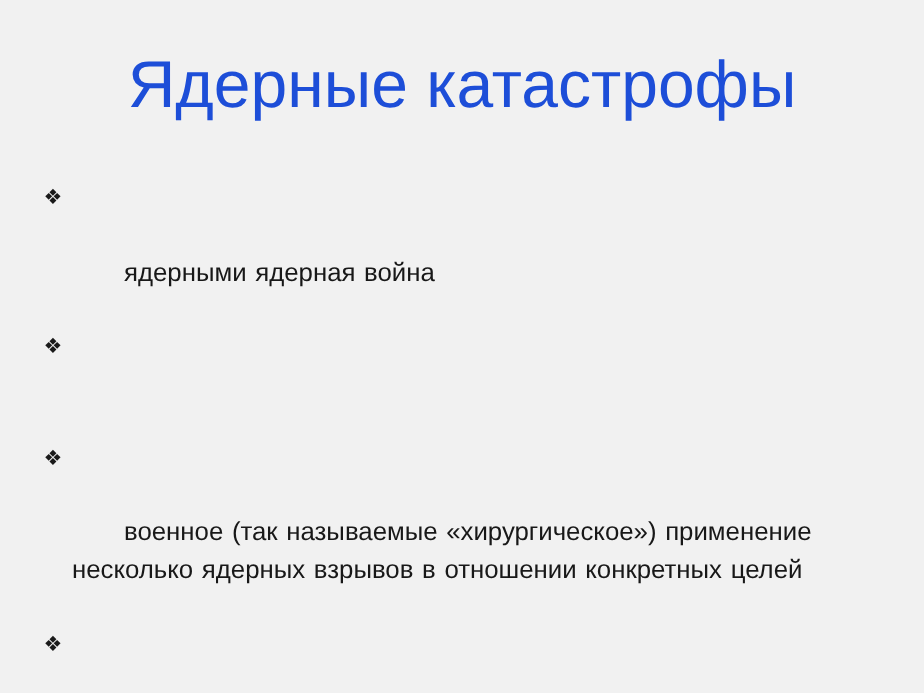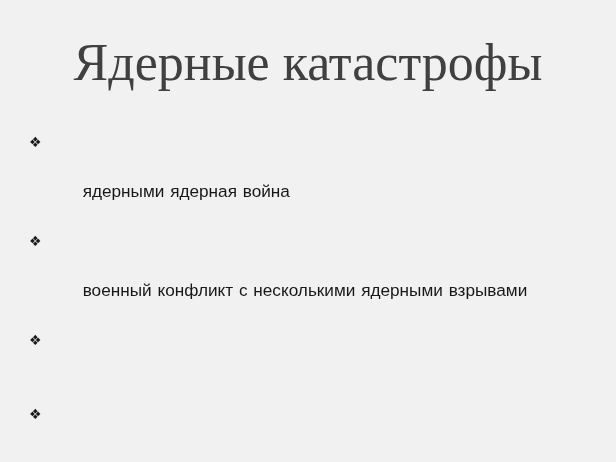--- a/index.html
+++ b/index.html
@@ -15,23 +15,23 @@
   }
   .slide {
     position: relative;
     width: 616px;
     height: 462px;
     background: #f1f1f1;
     box-sizing: border-box;
   }
   .slide-title {
     text-align: center;
-    color: #404040;
-    font-family: Liberation Serif, serif;
-    font-size: 52px;
+    color: #1d4ed8;
+    font-family: Liberation Sans, sans-serif;
+    font-size: 44px;
     font-weight: 400;
     letter-spacing: 0px;
     line-height: 52px;
     padding-top: 2px;
     white-space: nowrap;
   }
   .bullet-list {
     margin: 0;
     padding: 6px 10px 0 29px;
     list-style: none;
@@ -65,25 +65,25 @@
 
   <ul class="bullet-list">
 
     <li class="bullet-item">
       <span class="bullet-marker">❖</span>
       <span>ядерными ядерная война</span>
     </li>
 
     <li class="bullet-item">
       <span class="bullet-marker">❖</span>
-      <span>военный конфликт с несколькими ядерными взрывами</span>
     </li>
 
     <li class="bullet-item">
       <span class="bullet-marker">❖</span>
+      <span>военное (так называемые «хирургическое») применение несколько ядерных взрывов в отношении конкретных целей</span>
     </li>
 
     <li class="bullet-item">
       <span class="bullet-marker">❖</span>
       
     </li>
 
   </ul>
 </div>
 

